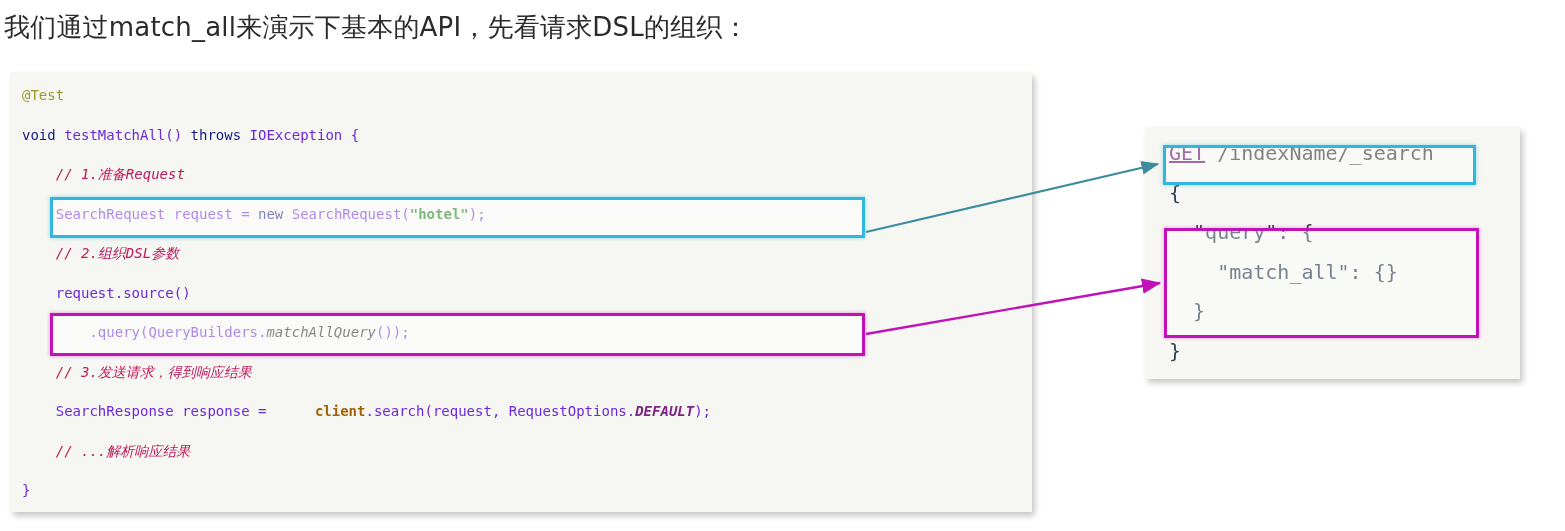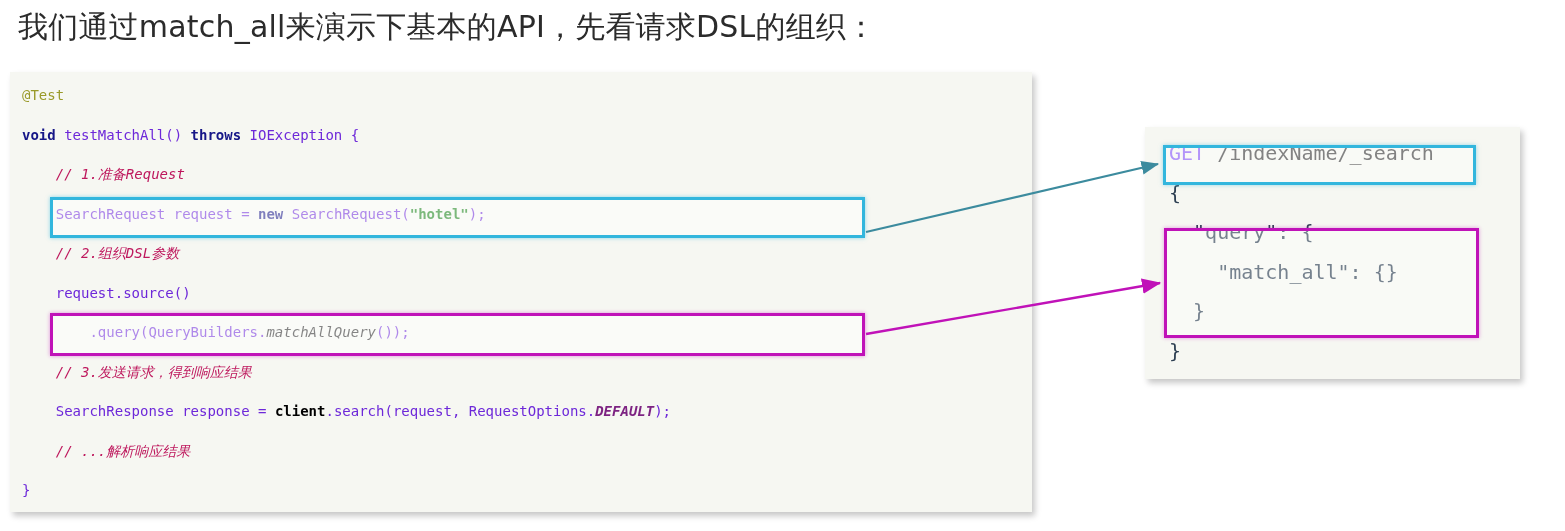--- a/index.html
+++ b/index.html
@@ -11,23 +11,23 @@
     width: 1565px;
     height: 531px;
     position: relative;
     overflow: hidden;
     font-family: "DejaVu Sans", "Liberation Sans", sans-serif;
   }
 
   
   #page-heading {
     position: absolute;
-    left: 18px;
+    left: 4px;
     top: 9px;
-    font-size: 30px;
+    font-size: 26px;
     line-height: 36px;
     color: #2b2b2b;
     letter-spacing: 0.2px;
     white-space: nowrap;
   }
 
   
   #code-panel {
     position: absolute;
     left: 10px;
@@ -46,24 +46,24 @@
     line-height: 39.5px;
     color: #1f1f1f;
     white-space: pre;
   }
   .code-line {
     height: 39.5px;
     padding-left: 12px;
     white-space: pre;
   }
   .tk-ann     { color: #9a9a29; }
-  .tk-kw      { color: #161687; font-weight: bold; margin-top: 48px; }
+  .tk-kw      { color: #161687; font-weight: normal; margin-top: 48px; }
   .tk-str     { color: #118011; font-weight: bold; }
   .tk-cmt     { color: #be185d; font-style: italic; }
-  .tk-field   { color: #000000; font-weight: bold; }
+  .tk-field   { color: #a16207; font-weight: bold; margin-left: 40px; }
   .tk-const   { color: #7d2382; font-weight: bold; font-style: italic; margin-top: 25px; }
   .tk-method  { font-style: italic; text-align: center; }
   .tk-plain   { color: #6d28d9; }
 
   
   .hl-box {
     position: absolute;
     box-sizing: border-box;
     background: rgba(255,255,255,0.45);
   }
@@ -98,21 +98,21 @@
     font-size: 20px;
     line-height: 39.5px;
     color: #2d3f52;
     white-space: pre;
   }
   .dsl-line {
     height: 39.5px;
     padding-left: 24px;
     white-space: pre;
   }
-  .tk-verb { color: #8b5cf6; }
+  .tk-verb { color: #701a75; text-decoration: underline; }
   .tk-path { color: #404040; }
   .tk-json { color: #2d3f52; }
 
   #dsl-hl-cyan {
     position: absolute;
     box-sizing: border-box;
     left: 1163px; top: 145px;
     width: 313px; height: 40px;
     border: 3px solid #32b6dd;
     background: rgba(255,255,255,0.35);

